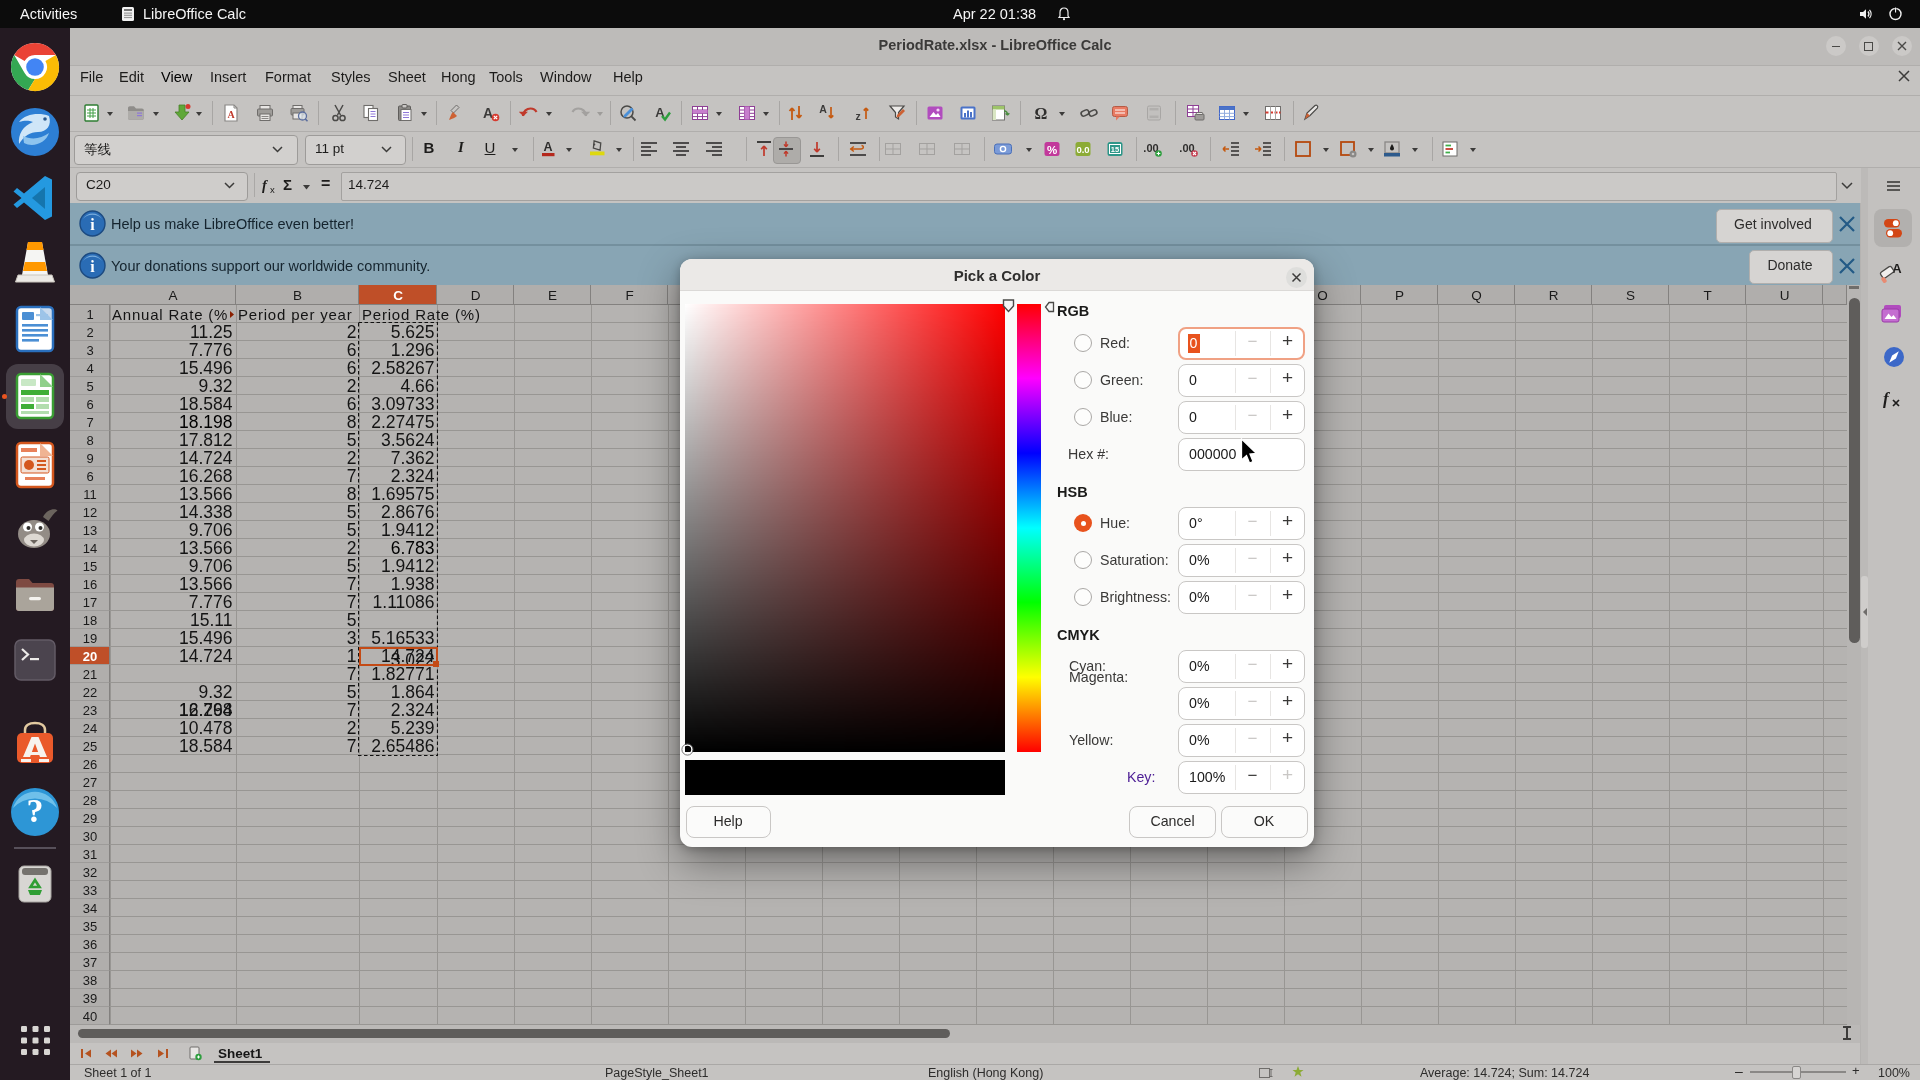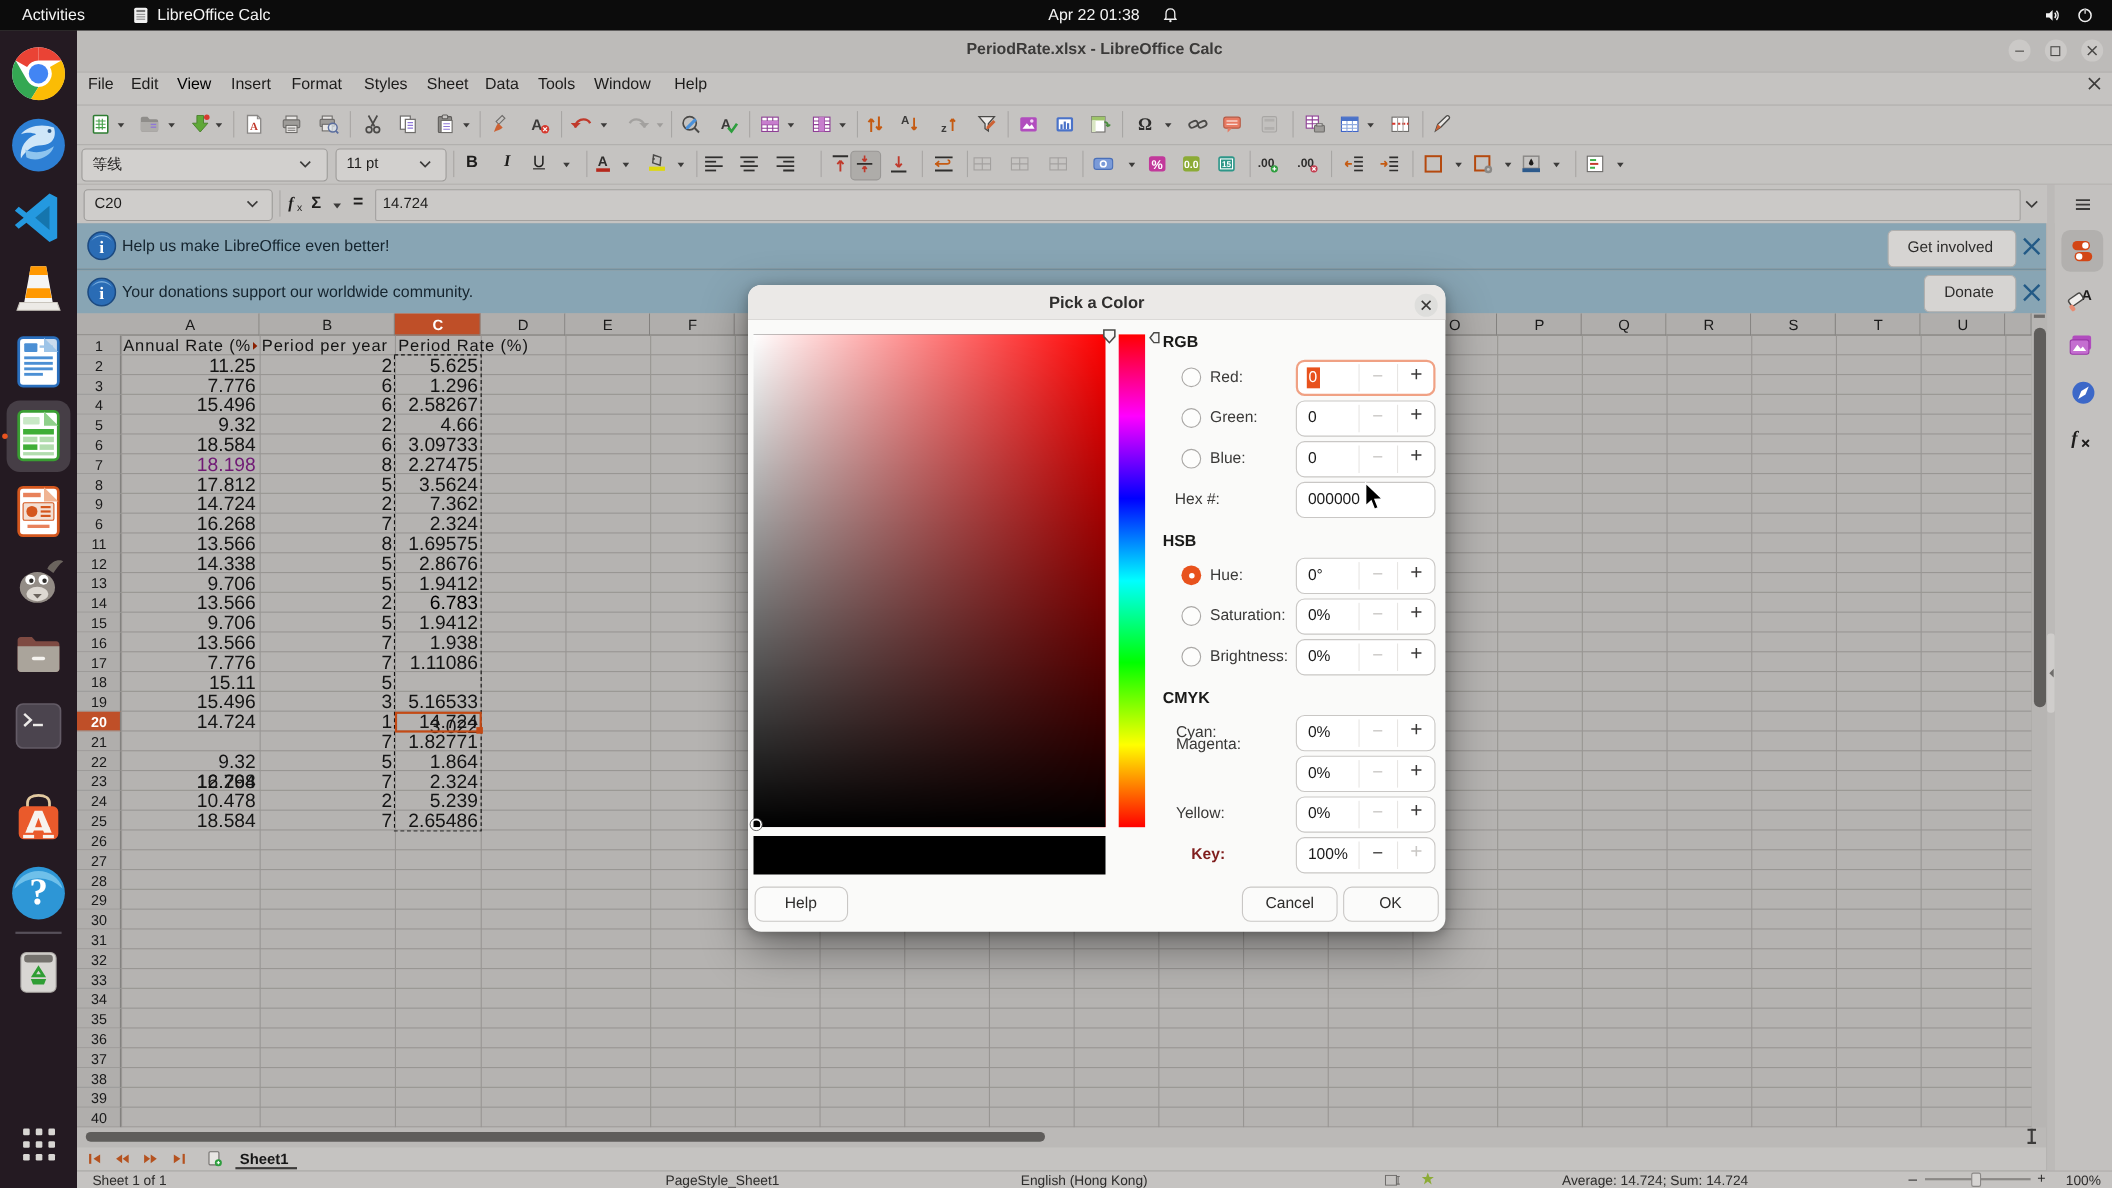--- a/index.html
+++ b/index.html
@@ -164,21 +164,21 @@
 <svg class="ab" style="left:1897px;top:41px" width="10" height="10" viewBox="0 0 10 10">
       <path d="M1 1 L9 9 M9 1 L1 9" stroke="#4a4947" stroke-width="1.4"></path>
     </svg>
 <div class="tx" style="left:80px;top:69px;font-size:14.5px;color:#1d1c1b;font-weight:normal;">File</div>
 <div class="tx" style="left:119px;top:69px;font-size:14.5px;color:#1d1c1b;font-weight:normal;">Edit</div>
 <div class="tx" style="left:161px;top:69px;font-size:14.5px;color:#000000;font-weight:normal;">View</div>
 <div class="tx" style="left:210px;top:69px;font-size:14.5px;color:#1d1c1b;font-weight:normal;">Insert</div>
 <div class="tx" style="left:265px;top:69px;font-size:14.5px;color:#1d1c1b;font-weight:normal;">Format</div>
 <div class="tx" style="left:331px;top:69px;font-size:14.5px;color:#1d1c1b;font-weight:normal;">Styles</div>
 <div class="tx" style="left:388px;top:69px;font-size:14.5px;color:#1d1c1b;font-weight:normal;">Sheet</div>
-<div class="tx" style="left:441px;top:69px;font-size:14.5px;color:#1d1c1b;font-weight:normal;">Data</div>
+<div class="tx" style="left:441px;top:69px;font-size:14.5px;color:#1d1c1b;font-weight:normal;">Hong</div>
 <div class="tx" style="left:489px;top:69px;font-size:14.5px;color:#1d1c1b;font-weight:normal;">Tools</div>
 <div class="tx" style="left:540px;top:69px;font-size:14.5px;color:#1d1c1b;font-weight:normal;">Window</div>
 <div class="tx" style="left:613px;top:69px;font-size:14.5px;color:#1d1c1b;font-weight:normal;">Help</div>
 <svg class="ab" style="left:1897px;top:69px" width="14" height="14" viewBox="0 0 14 14">
       <path d="M2 2 L12 12 M12 2 L2 12" stroke="#3c3b3a" stroke-width="1.5"></path>
     </svg>
 <div class="ab" style="left:70px;top:65px;width:1850px;height:1px;background:#b0aeac;"></div>
 <div class="ab" style="left:70px;top:95px;width:1850px;height:1px;background:#b0aeac;"></div>
 <div class="ab" style="left:70px;top:131px;width:1850px;height:1px;background:#b0aeac;"></div>
 <div class="ab" style="left:70px;top:167px;width:1850px;height:1px;background:#b0aeac;"></div>
@@ -850,21 +850,21 @@
 <div class="tx" style="left:434.5px;top:341px;font-size:17.5px;line-height:18px;color:#141414;transform:translateX(-100%);">1.296</div>
 <div class="tx" style="left:232.5px;top:359px;font-size:17.5px;line-height:18px;color:#141414;transform:translateX(-100%);">15.496</div>
 <div class="tx" style="left:356.5px;top:359px;font-size:17.5px;line-height:18px;color:#141414;transform:translateX(-100%);">6</div>
 <div class="tx" style="left:434.5px;top:359px;font-size:17.5px;line-height:18px;color:#141414;transform:translateX(-100%);">2.58267</div>
 <div class="tx" style="left:232.5px;top:377px;font-size:17.5px;line-height:18px;color:#141414;transform:translateX(-100%);">9.32</div>
 <div class="tx" style="left:356.5px;top:377px;font-size:17.5px;line-height:18px;color:#141414;transform:translateX(-100%);">2</div>
 <div class="tx" style="left:434.5px;top:377px;font-size:17.5px;line-height:18px;color:#141414;transform:translateX(-100%);">4.66</div>
 <div class="tx" style="left:232.5px;top:395px;font-size:17.5px;line-height:18px;color:#141414;transform:translateX(-100%);">18.584</div>
 <div class="tx" style="left:356.5px;top:395px;font-size:17.5px;line-height:18px;color:#141414;transform:translateX(-100%);">6</div>
 <div class="tx" style="left:434.5px;top:395px;font-size:17.5px;line-height:18px;color:#141414;transform:translateX(-100%);">3.09733</div>
-<div class="tx" style="left:232.5px;top:413px;font-size:17.5px;line-height:18px;color:#701a75;transform:translateX(-100%);">18.198</div>
+<div class="tx" style="left:232.5px;top:413px;font-size:17.5px;line-height:18px;color:#000000;transform:translateX(-100%);">18.198</div>
 <div class="tx" style="left:356.5px;top:413px;font-size:17.5px;line-height:18px;color:#141414;transform:translateX(-100%);">8</div>
 <div class="tx" style="left:434.5px;top:413px;font-size:17.5px;line-height:18px;color:#141414;transform:translateX(-100%);">2.27475</div>
 <div class="tx" style="left:232.5px;top:431px;font-size:17.5px;line-height:18px;color:#141414;transform:translateX(-100%);">17.812</div>
 <div class="tx" style="left:356.5px;top:431px;font-size:17.5px;line-height:18px;color:#141414;transform:translateX(-100%);">5</div>
 <div class="tx" style="left:434.5px;top:431px;font-size:17.5px;line-height:18px;color:#141414;transform:translateX(-100%);">3.5624</div>
 <div class="tx" style="left:232.5px;top:449px;font-size:17.5px;line-height:18px;color:#141414;transform:translateX(-100%);">14.724</div>
 <div class="tx" style="left:356.5px;top:449px;font-size:17.5px;line-height:18px;color:#141414;transform:translateX(-100%);">2</div>
 <div class="tx" style="left:434.5px;top:449px;font-size:17.5px;line-height:18px;color:#141414;transform:translateX(-100%);">7.362</div>
 <div class="tx" style="left:232.5px;top:467px;font-size:17.5px;line-height:18px;color:#141414;transform:translateX(-100%);">16.268</div>
 <div class="tx" style="left:356.5px;top:467px;font-size:17.5px;line-height:18px;color:#141414;transform:translateX(-100%);">7</div>
@@ -1098,21 +1098,21 @@
 <div class="tx" style="left:1189px;top:694.5px;font-size:14.2px;color:#1a1a1a;font-weight:normal;">0%</div>
 <div class="tx" style="left:1252.5px;top:691.5px;font-size:17px;color:#c9c7c5;transform:translateX(-50%);">−</div>
 <div class="tx" style="left:1287.5px;top:690px;font-size:19px;color:#3a3938;transform:translateX(-50%);font-weight:300;">+</div>
 <div class="tx" style="left:1069px;top:731.5px;font-size:14.2px;color:#3a3938;font-weight:normal;">Yellow:</div>
 <div class="ab" style="left:1178px;top:723.5px;width:127px;height:33px;background:#fff;border:1px solid #c9c7c5;border-radius:8px;box-sizing:border-box;"></div>
 <div class="ab" style="left:1235px;top:727.5px;width:1px;height:25px;background:#e7e5e3;"></div>
 <div class="ab" style="left:1270px;top:727.5px;width:1px;height:25px;background:#e7e5e3;"></div>
 <div class="tx" style="left:1189px;top:731.5px;font-size:14.2px;color:#1a1a1a;font-weight:normal;">0%</div>
 <div class="tx" style="left:1252.5px;top:728.5px;font-size:17px;color:#c9c7c5;transform:translateX(-50%);">−</div>
 <div class="tx" style="left:1287.5px;top:727px;font-size:19px;color:#3a3938;transform:translateX(-50%);font-weight:300;">+</div>
-<div class="tx" style="left:1083px;top:768.5px;font-size:14.2px;color:#7f1d1d;font-weight:bold;">Key:</div>
+<div class="tx" style="left:1127px;top:768.5px;font-size:14.2px;color:#4c1d95;font-weight:normal;">Key:</div>
 <div class="ab" style="left:1178px;top:760.5px;width:127px;height:33px;background:#fff;border:1px solid #c9c7c5;border-radius:8px;box-sizing:border-box;"></div>
 <div class="ab" style="left:1235px;top:764.5px;width:1px;height:25px;background:#e7e5e3;"></div>
 <div class="ab" style="left:1270px;top:764.5px;width:1px;height:25px;background:#e7e5e3;"></div>
 <div class="tx" style="left:1189px;top:768.5px;font-size:14.2px;color:#1a1a1a;font-weight:normal;">100%</div>
 <div class="tx" style="left:1252.5px;top:765.5px;font-size:17px;color:#3a3938;transform:translateX(-50%);">−</div>
 <div class="tx" style="left:1287.5px;top:764px;font-size:19px;color:#c9c7c5;transform:translateX(-50%);font-weight:300;">+</div>
 <div class="ab" style="left:685.5px;top:806px;width:85px;height:32px;background:#fbfbfa;border:1px solid #c9c7c5;border-radius:8px;box-sizing:border-box;"></div>
 <div class="tx" style="left:728.0px;top:813px;font-size:14.2px;color:#2d2c2b;font-weight:normal;transform:translateX(-50%);">Help</div>
 <div class="ab" style="left:1129px;top:806px;width:87px;height:32px;background:#fbfbfa;border:1px solid #c9c7c5;border-radius:8px;box-sizing:border-box;"></div>
 <div class="tx" style="left:1172.5px;top:813px;font-size:14.2px;color:#2d2c2b;font-weight:normal;transform:translateX(-50%);">Cancel</div>

